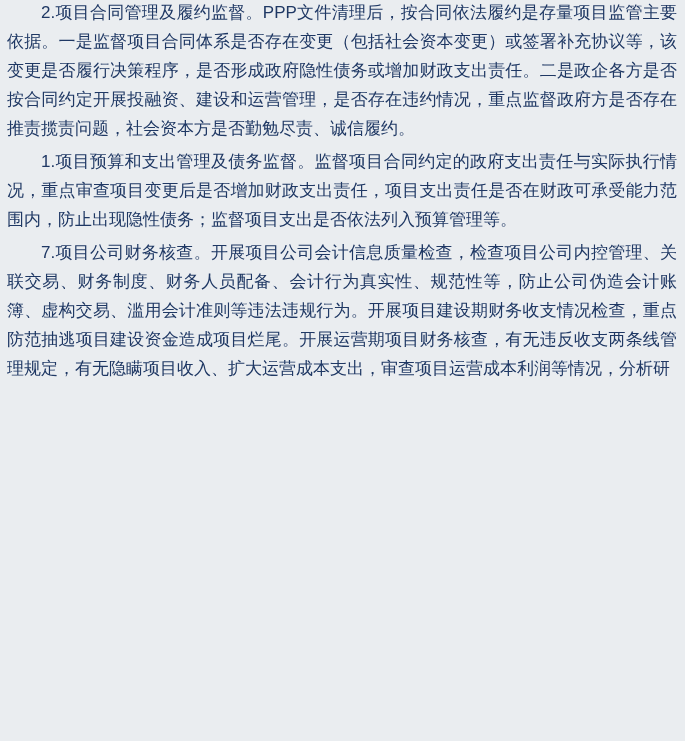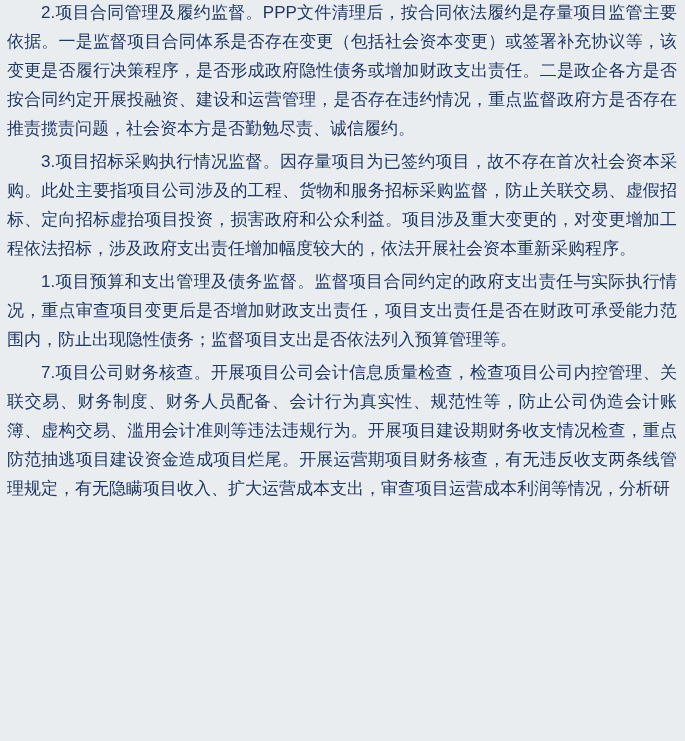--- a/index.html
+++ b/index.html
@@ -32,16 +32,15 @@
       text-justify: inter-ideograph;
       word-break: break-all;
       font-weight: 400;
     }
   </style>
 </head>
 <body>
 
 <div class="page">
   <p>2.项目合同管理及履约监督。PPP文件清理后，按合同依法履约是存量项目监管主要依据。一是监督项目合同体系是否存在变更（包括社会资本变更）或签署补充协议等，该变更是否履行决策程序，是否形成政府隐性债务或增加财政支出责任。二是政企各方是否按合同约定开展投融资、建设和运营管理，是否存在违约情况，重点监督政府方是否存在推责揽责问题，社会资本方是否勤勉尽责、诚信履约。</p>
-  <p>3.项目招标采购执行情况监督。因存量项目为已签约项目，故不存在首次社会资本采购。此处主要指项目公司涉及的工程、货物和服务招标采购监督，防止关联交易、虚假招标、定向招标虚抬项目投资，损害政府和公众利益。项目涉及重大变更的，对变更增加工程依法招标，涉及政府支出责任增加幅度较大的，依法开展社会资本重新采购程序。</p>
   <p>1.项目预算和支出管理及债务监督。监督项目合同约定的政府支出责任与实际执行情况，重点审查项目变更后是否增加财政支出责任，项目支出责任是否在财政可承受能力范围内，防止出现隐性债务；监督项目支出是否依法列入预算管理等。</p>
   <p>7.项目公司财务核查。开展项目公司会计信息质量检查，检查项目公司内控管理、关联交易、财务制度、财务人员配备、会计行为真实性、规范性等，防止公司伪造会计账簿、虚构交易、滥用会计准则等违法违规行为。开展项目建设期财务收支情况检查，重点防范抽逃项目建设资金造成项目烂尾。开展运营期项目财务核查，有无违反收支两条线管理规定，有无隐瞒项目收入、扩大运营成本支出，审查项目运营成本利润等情况，分析研</p>
 </div>
 
 </body></html>

